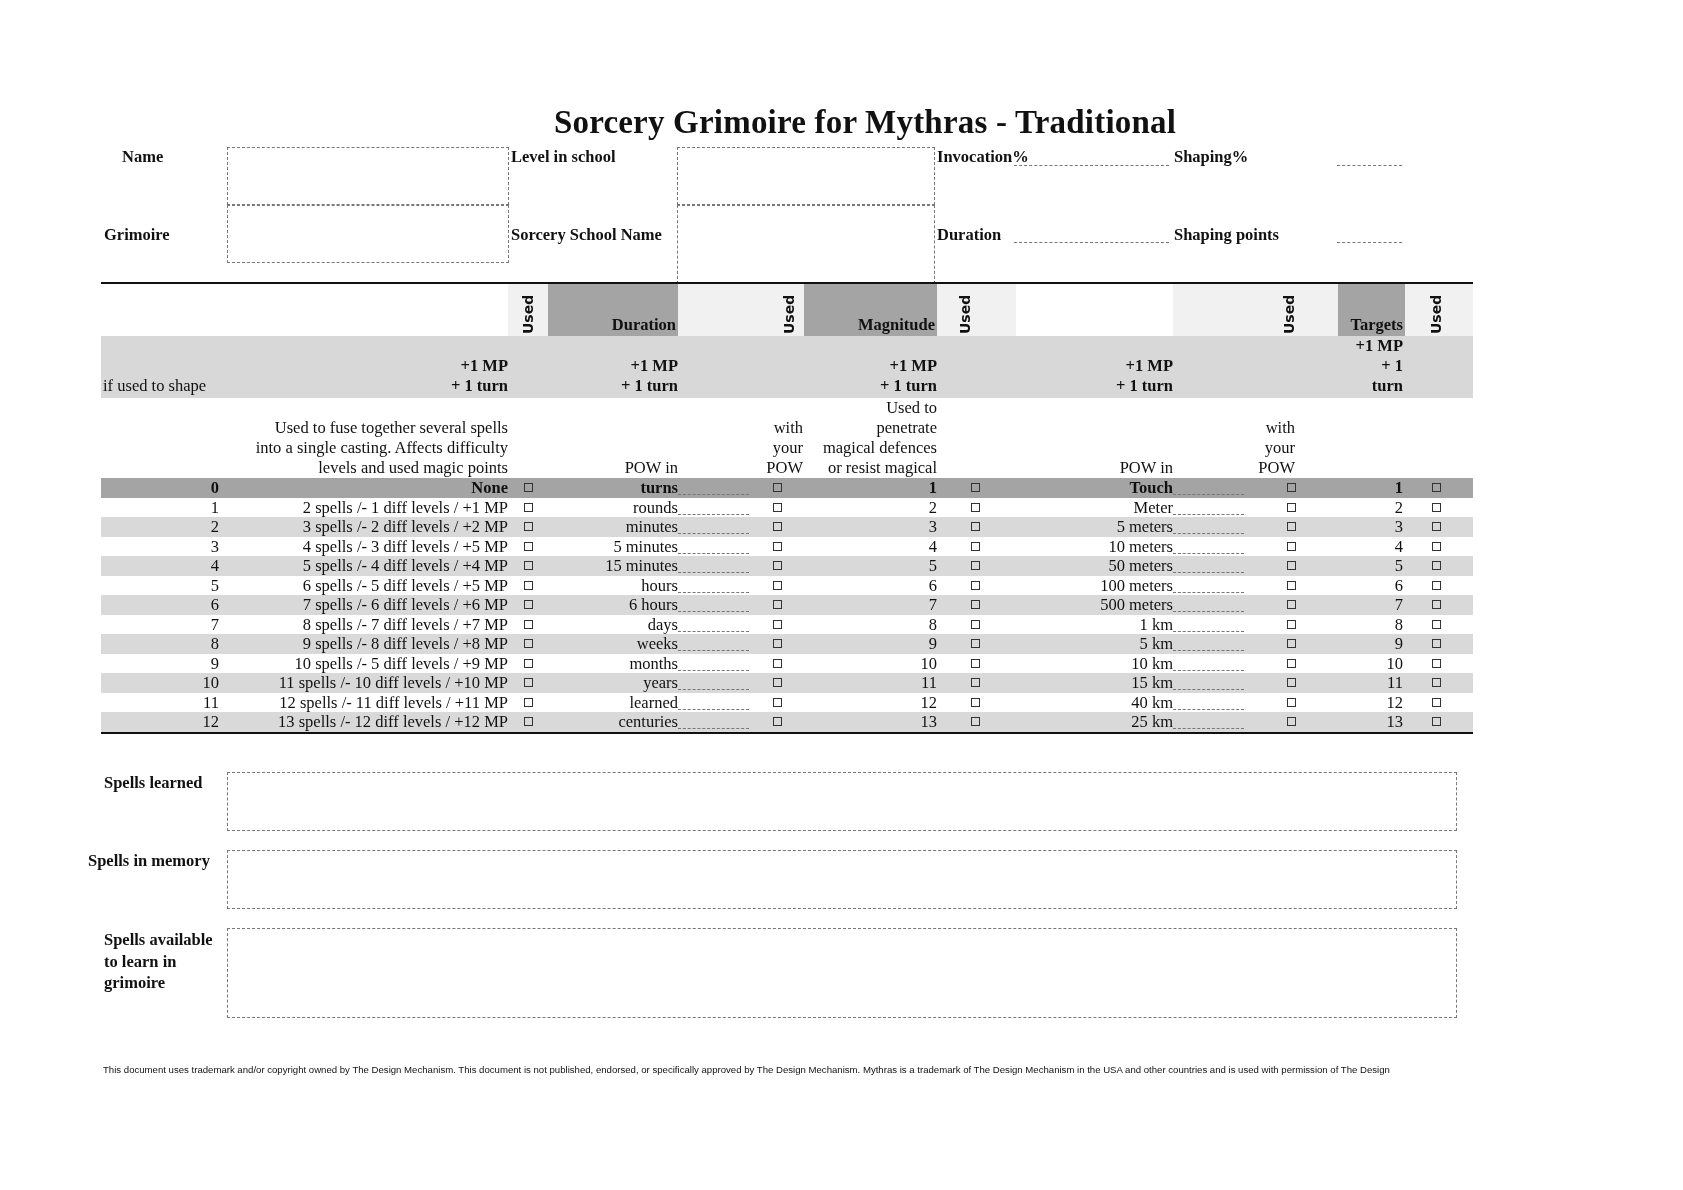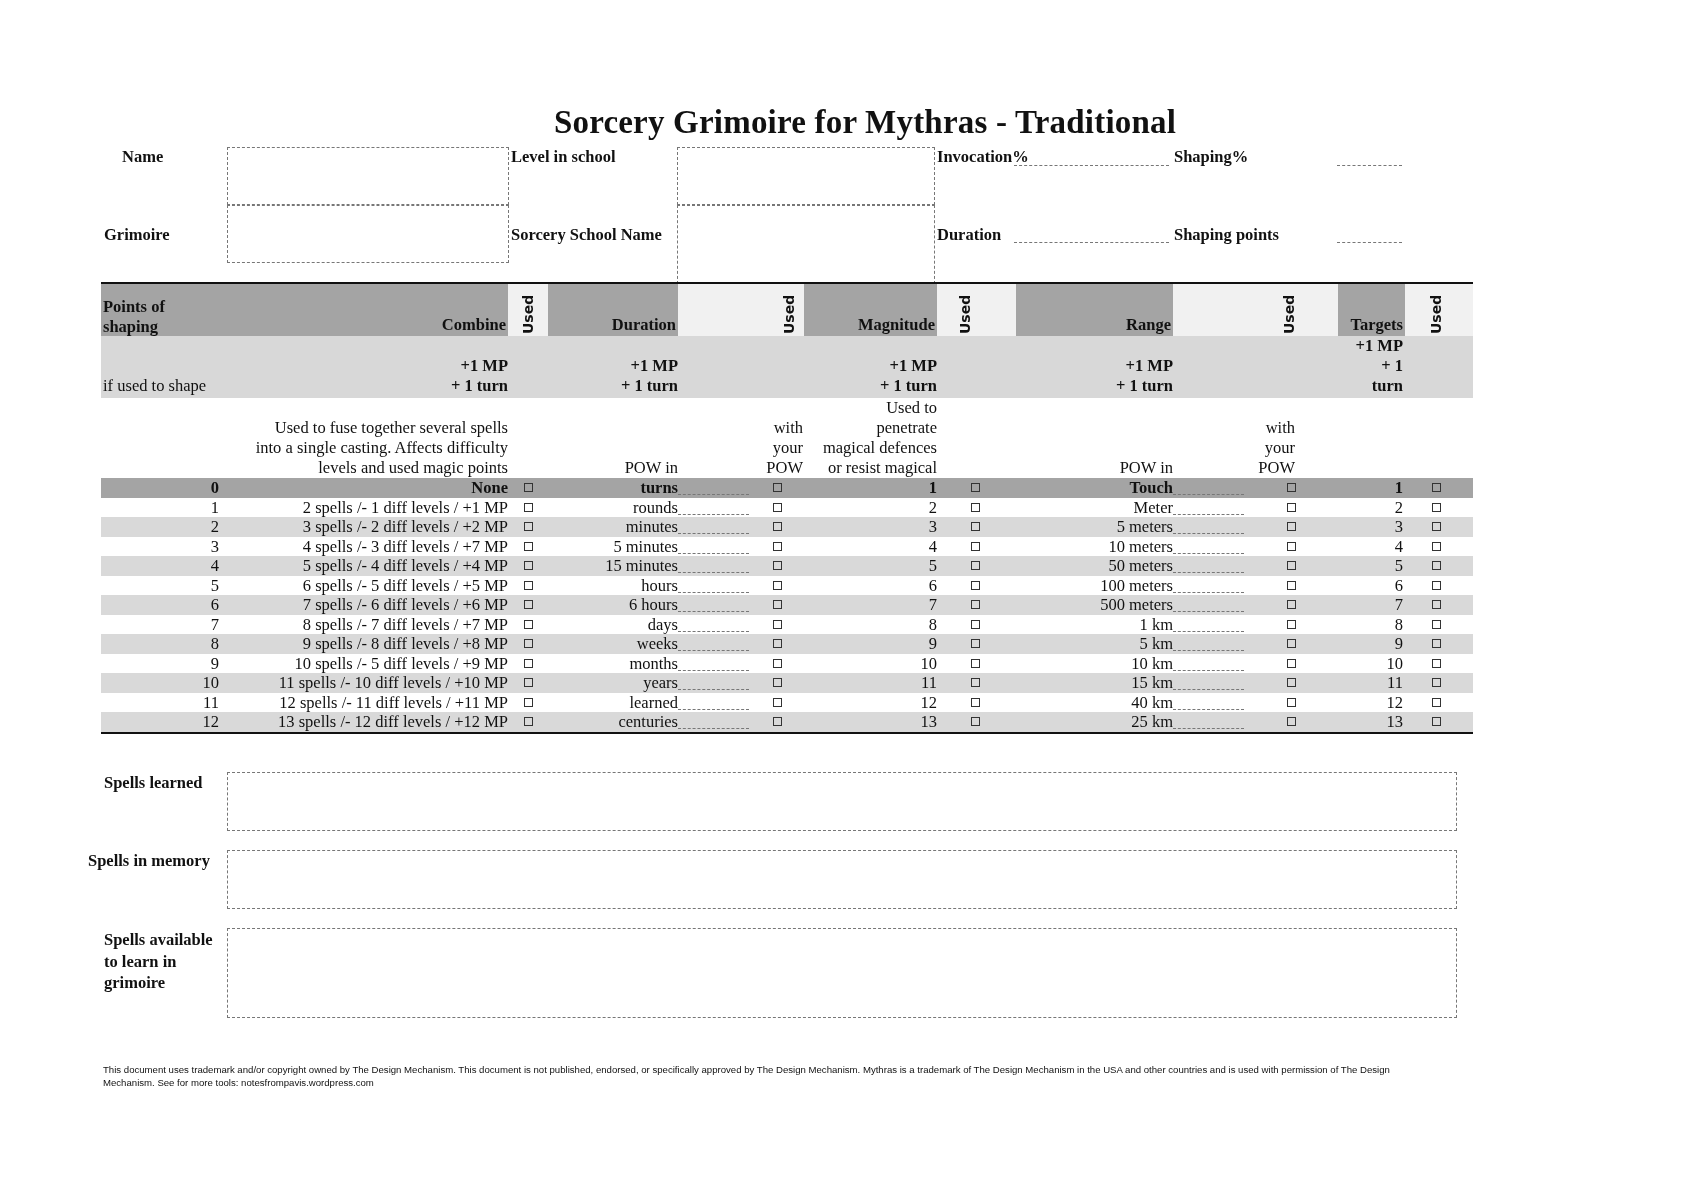--- a/index.html
+++ b/index.html
@@ -52,44 +52,34 @@
 <div class="abs lbl" style="left:1174px;top:147px">Shaping%</div>
 <div class="abs uline" style="left:1337px;top:165px;width:65px"></div>
 
 <div class="abs lbl" style="left:937px;top:225px">Duration</div>
 <div class="abs uline" style="left:1014px;top:242px;width:155px"></div>
 <div class="abs lbl" style="left:1174px;top:225px">Shaping points</div>
 <div class="abs uline" style="left:1337px;top:242px;width:65px"></div>
 
 <div class="tbl">
   <div class="hdr">
-    <div class="hcell dark" style="left:0;width:407px">
-      <div class="abs" style="left:2px;top:13px;line-height:20px;font-weight:bold">
-        <div>Points of</div>
-        <div>shaping</div>
-      </div>
-      <span class="t">Combine</span>
-    </div>
     <div class="hcell light" style="left:407px;width:40px">
       <span class="vused">Used</span>
     </div>
     <div class="hcell dark" style="left:447px;width:130px">
       <span class="t">Duration</span>
     </div>
     <div class="hcell light" style="left:577px;width:126px">
       <span class="vused" style="left:88%">Used</span>
     </div>
     <div class="hcell dark" style="left:703px;width:133px">
       <span class="t">Magnitude</span>
     </div>
     <div class="hcell light" style="left:836px;width:79px">
       <span class="vused" style="left:35%">Used</span>
-    </div>
-    <div class="hcell dark" style="left:915px;width:157px">
-      <span class="t">Range</span>
     </div>
     <div class="hcell light" style="left:1072px;width:165px">
       <span class="vused" style="left:70%">Used</span>
     </div>
     <div class="hcell dark" style="left:1237px;width:67px">
       <span class="t">Targets</span>
     </div>
     <div class="hcell light" style="left:1304px;width:68px">
       <span class="vused" style="left:45%">Used</span>
     </div>
@@ -169,21 +159,21 @@
         <span class="chk" style="left: 423px;"></span>
         <span class="chk" style="left: 672px;"></span>
         <span class="chk" style="left: 870px;"></span>
         <span class="chk" style="left: 1186px;"></span>
         <span class="chk" style="left: 1331px;"></span>
         <span class="powline" style="left: 577px; width: 71px;"></span>
         <span class="powline" style="left: 1072px; width: 71px;"></span>
       </div>
       <div class="row" style="top: 254.5px;">
         <span class="rcell" style="right: 1254px;">3</span>
-        <span class="rcell" style="right: 965px;">4 spells /- 3 diff levels / +7 MP</span>
+        <span class="rcell" style="right: 965px;">4 spells /- 3 diff levels / +5 MP</span>
         <span class="rcell" style="right: 795px;">5 minutes</span>
         <span class="rcell" style="right: 536px;">4</span>
         <span class="rcell" style="right: 300px;">10 meters</span>
         <span class="rcell" style="right: 70px;">4</span>
         <span class="chk" style="left: 423px;"></span>
         <span class="chk" style="left: 672px;"></span>
         <span class="chk" style="left: 870px;"></span>
         <span class="chk" style="left: 1186px;"></span>
         <span class="chk" style="left: 1331px;"></span>
         <span class="powline" style="left: 577px; width: 71px;"></span>
@@ -336,14 +326,13 @@
 
 <div class="abs lbl" style="left:104px;top:929px;line-height:21.5px">
   <div>Spells available</div>
   <div>to learn in</div>
   <div>grimoire</div>
 </div>
 <div class="abs dashbox" style="left:227px;top:928px;width:1230px;height:90px"></div>
 
 <div class="abs footer">
   <div>This document uses trademark and/or copyright owned by The Design Mechanism. This document is not published, endorsed, or specifically approved by The Design Mechanism.  Mythras is a trademark of The Design Mechanism in the USA and other countries and is used with permission of The Design</div>
-  <div>Mechanism. See for more tools: notesfrompavis.wordpress.com</div>
 </div>
 
 </body></html>

